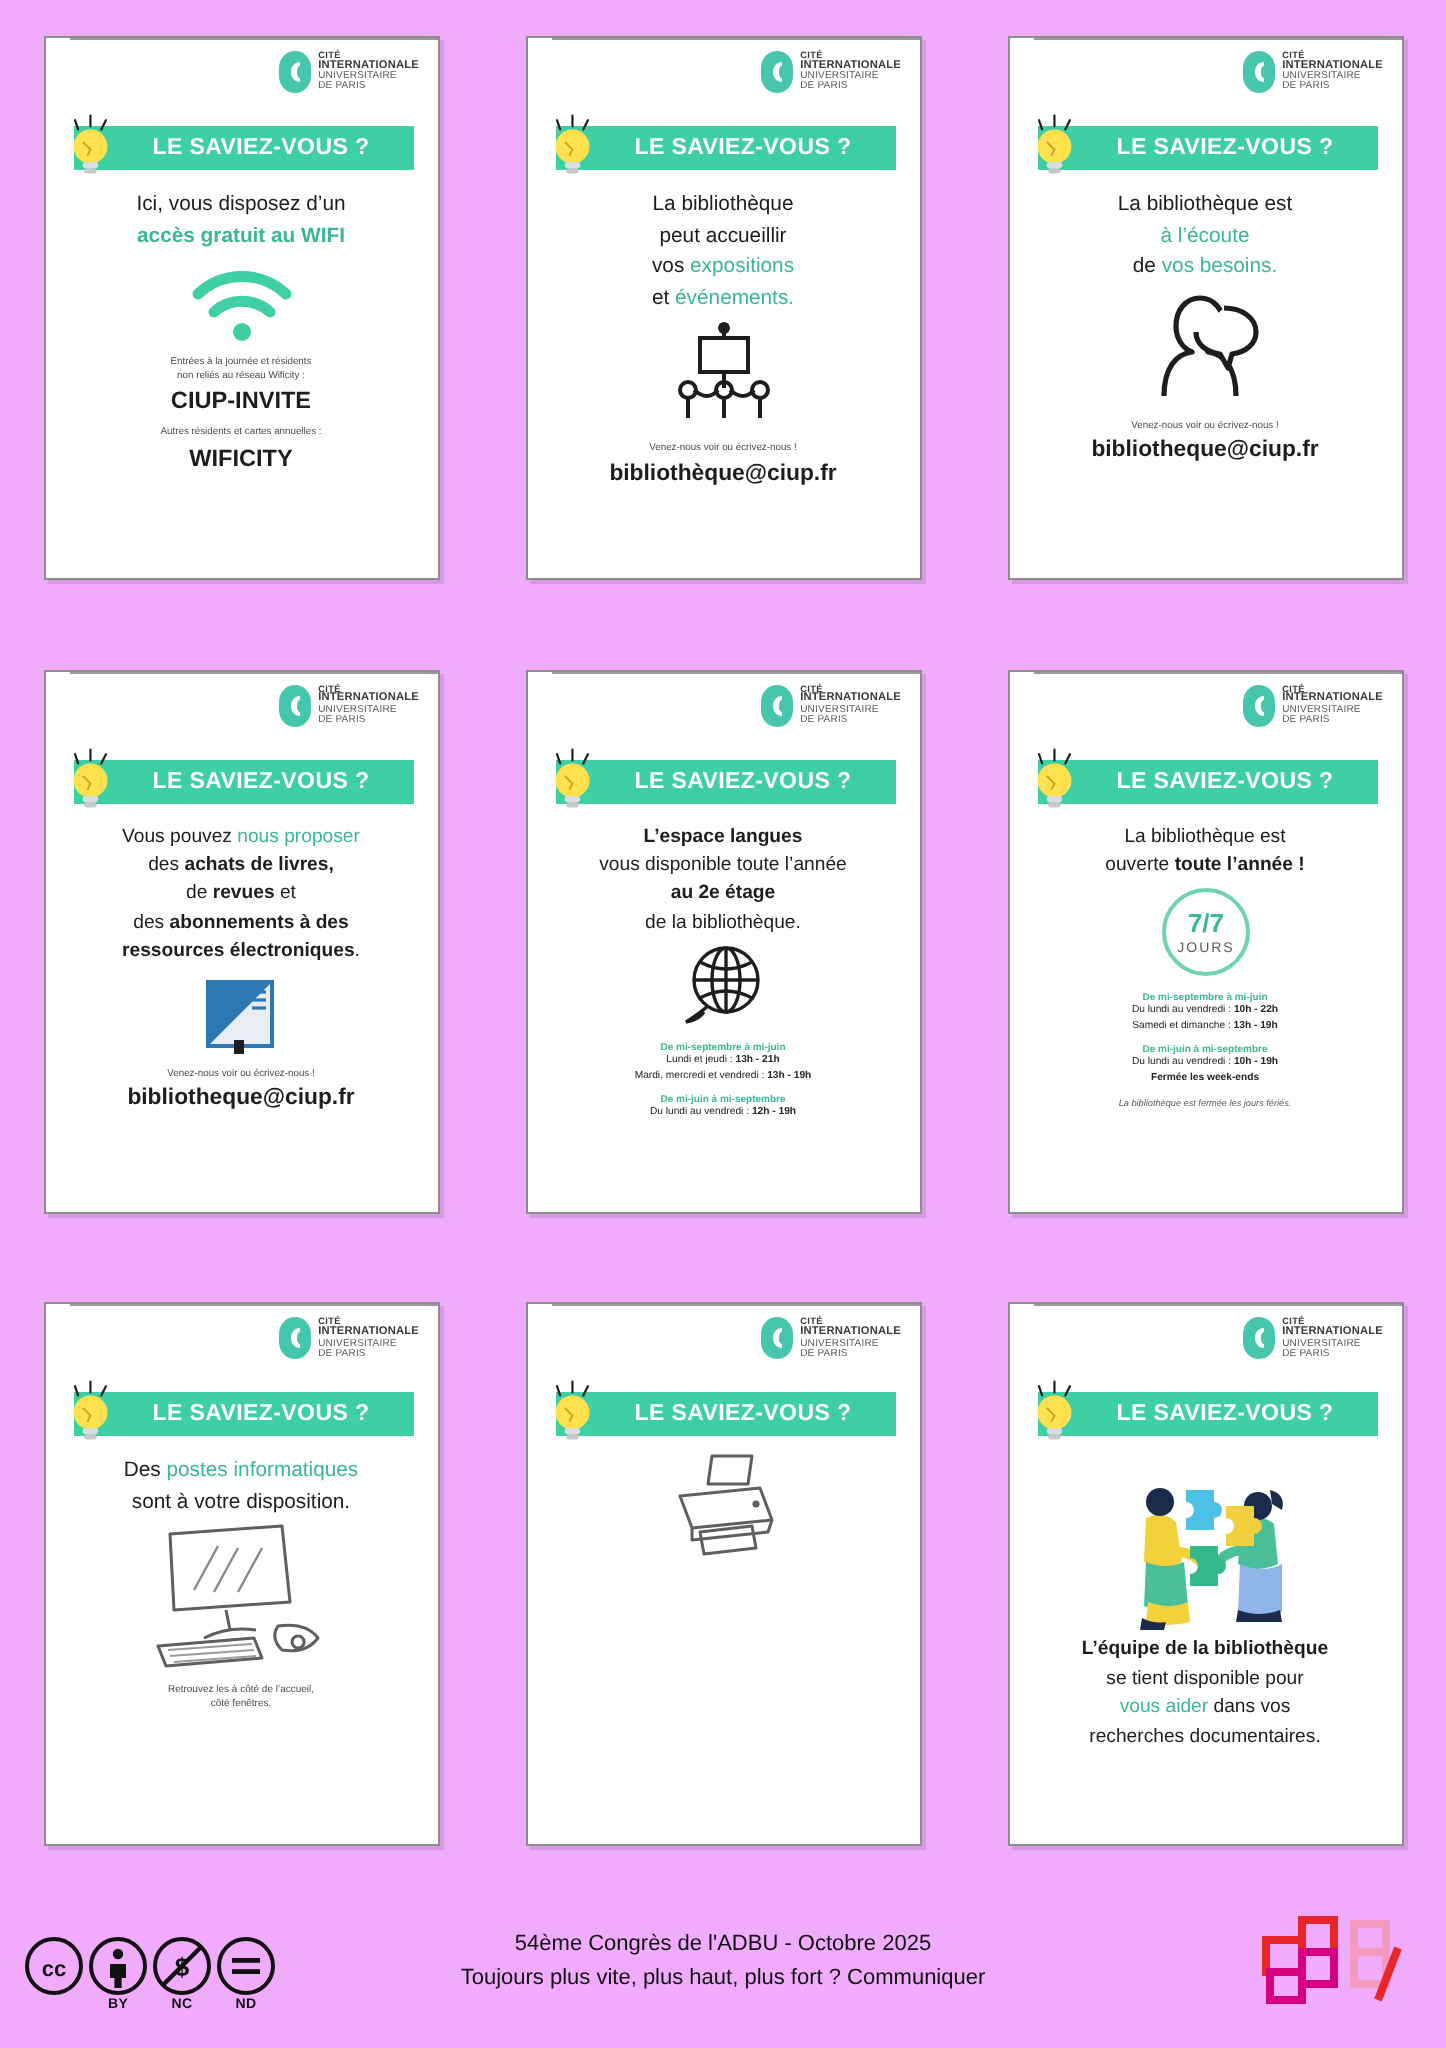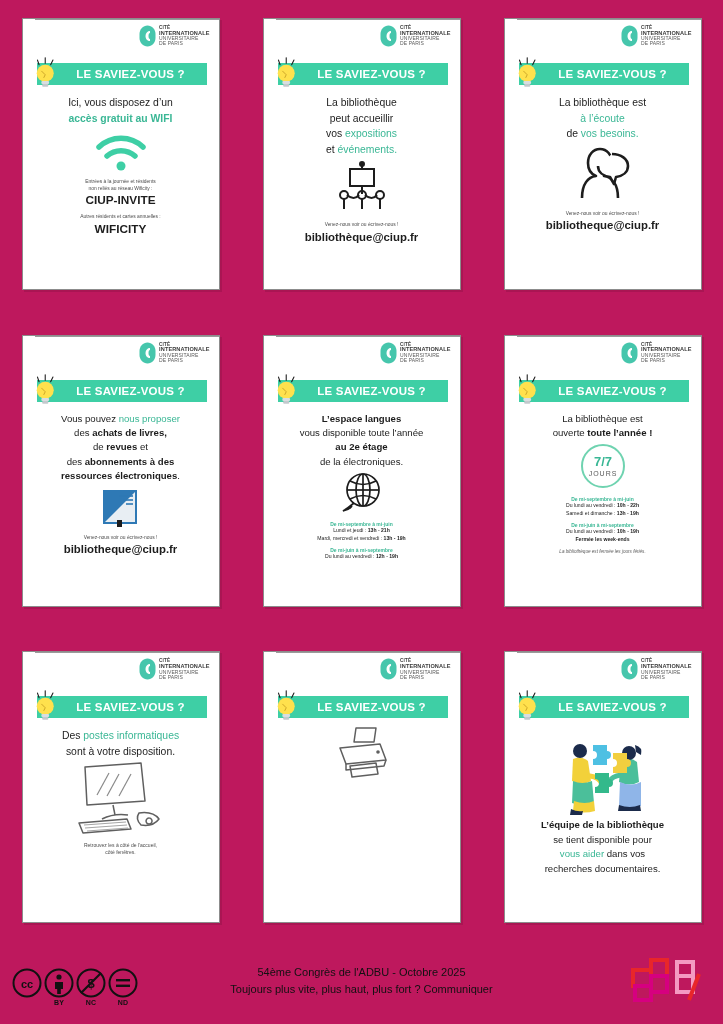--- a/index.html
+++ b/index.html
@@ -2,21 +2,21 @@
 <html><head>
 <meta charset="utf-8">
 <style>
   * { box-sizing: border-box; margin: 0; padding: 0; }
   html, body {
     width: 723px; height: 1024px;
     background: #ffffff;
     font-family: "Liberation Sans", sans-serif;
     overflow: hidden;
   }
-  .page { position: relative; width: 723px; height: 1024px; background: #be185d; }
+  .page { position: relative; width: 723px; height: 1024px; background: #f0abfc; }
 
   .grid {
     position: absolute; top: 0; left: 0;
     width: 723px; height: 950px;
     display: grid;
     grid-template-columns: repeat(3, 1fr);
     grid-template-rows: repeat(3, 1fr);
   }
 
   .cell { position: relative; display: flex; align-items: flex-start; justify-content: center; }
@@ -417,21 +417,21 @@
           <div>
             <span class="hl-bold">L’espace langues</span>
           </div>
           <div>
             <span>vous disponible toute l’année</span>
           </div>
           <div>
             <span class="hl-bold">au 2e étage</span>
           </div>
           <div>
-            <span>de la électroniques.</span>
+            <span>de la bibliothèque.</span>
           </div>
         </div>
 
         <div class="art" style="height:48px">
           <svg width="48" height="46" viewBox="0 0 48 46">
             <g fill="none" stroke="#1d1d1d" stroke-width="1.7">
               <circle cx="25" cy="20" r="16"></circle>
               <ellipse cx="25" cy="20" rx="7" ry="16"></ellipse>
               <line x1="9" y1="20" x2="41" y2="20"></line>
               <line x1="25" y1="4" x2="25" y2="36"></line>

